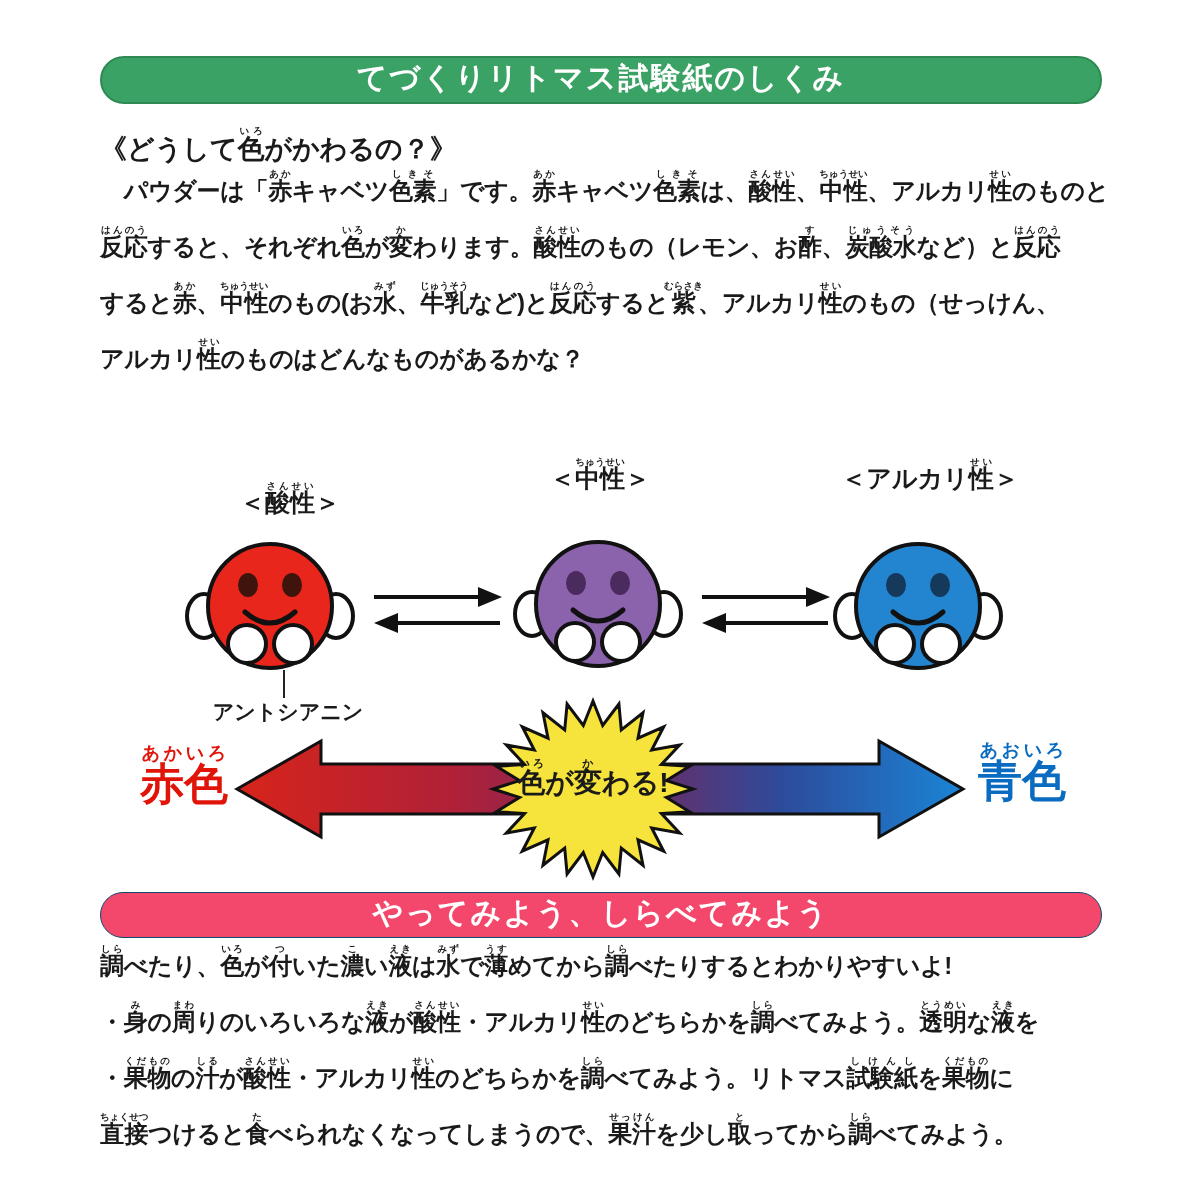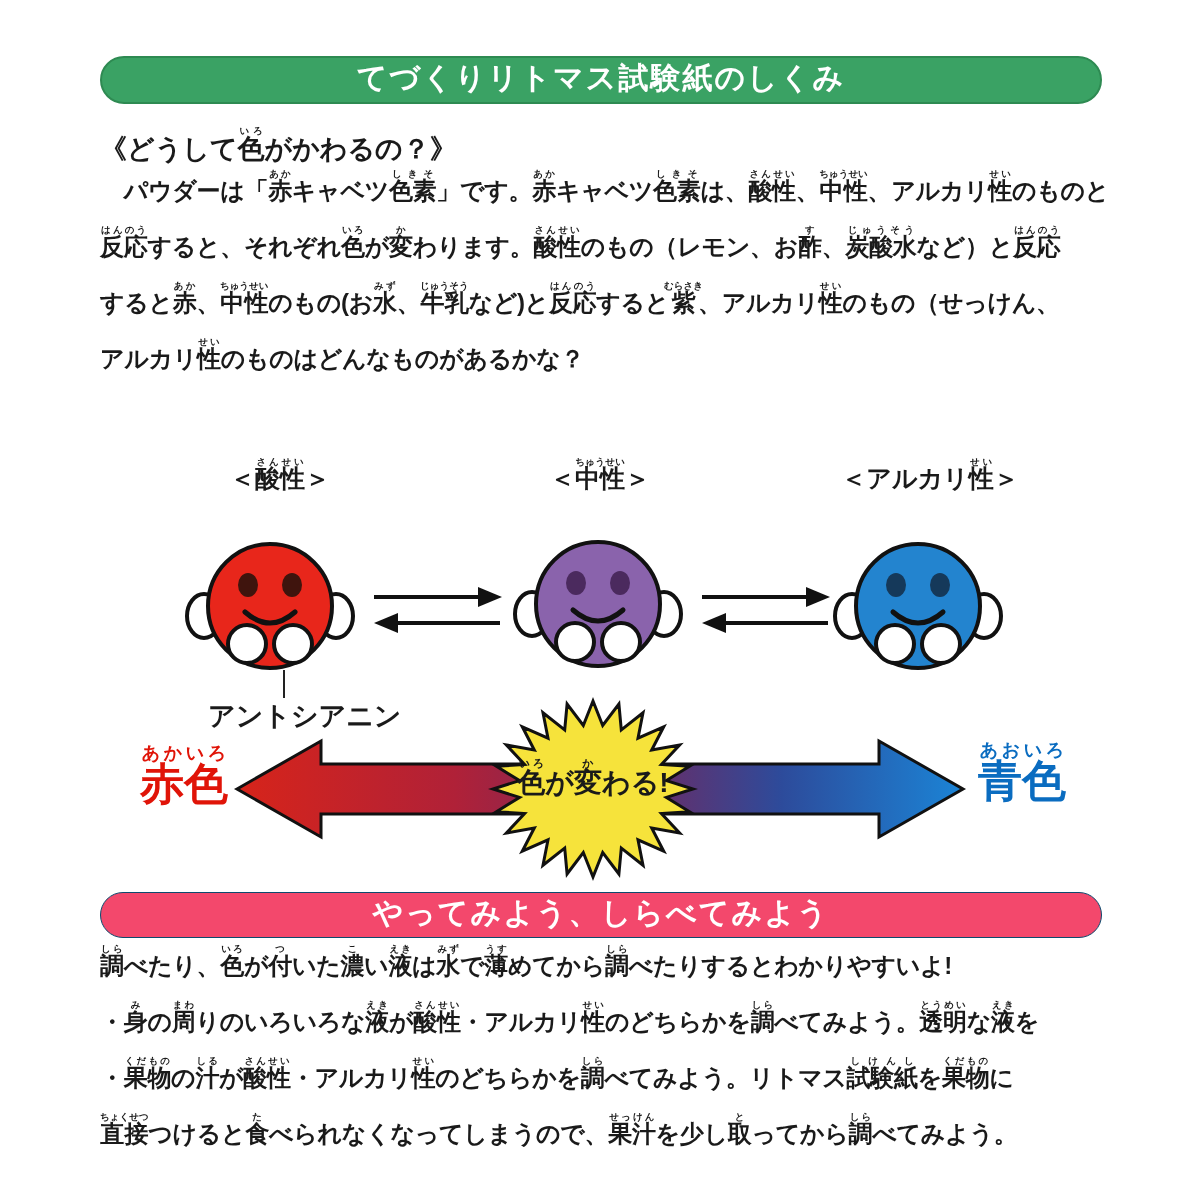--- a/index.html
+++ b/index.html
@@ -17,21 +17,21 @@
   ruby{ruby-position:over;}
   rt{font-size:9.5px;font-weight:700;letter-spacing:0;}
   .para{left:100px;width:1020px;}
   
   .facelabel{top:452px;text-align:center;font-size:25px;line-height:52px;white-space:nowrap;}
   
   svg.face{width:170px;height:160px;}
   svg.eq{width:130px;height:52px;}
   
   .ann-line{width:2px;height:28px;background:#222;}
-  .ann-label{text-align:center;font-size:27px;white-space:nowrap;}
+  .ann-label{text-align:center;font-size:21px;white-space:nowrap;}
   
   .colorword{text-align:center;font-size:44px;line-height:1.0;white-space:nowrap;}
   .colorword rt{font-size:18px;}
   
   .bursttext{text-align:center;font-size:28px;line-height:1.1;white-space:nowrap;z-index:3;}
   .bursttext rt{font-size:11px;}
 </style>
 </head>
 <body>
 
@@ -43,21 +43,21 @@
 
   <div class="abs heading" style="left:100px;top:110px;margin-top:12px;">《どうして<ruby>色<rt>いろ</rt></ruby>がかわるの？》</div>
 
   <div class="abs para" style="top:163px;">
     <div class="jline">　パウダーは「<ruby>赤<rt>あか</rt></ruby>キャベツ<ruby>色素<rt>しきそ</rt></ruby>」です。<ruby>赤<rt>あか</rt></ruby>キャベツ<ruby>色素<rt>しきそ</rt></ruby>は、<ruby>酸性<rt>さんせい</rt></ruby>、<ruby>中性<rt>ちゅうせい</rt></ruby>、アルカリ<ruby>性<rt>せい</rt></ruby>のものと</div>
     <div class="jline"><ruby>反応<rt>はんのう</rt></ruby>すると、それぞれ<ruby>色<rt>いろ</rt></ruby>が<ruby>変<rt>か</rt></ruby>わります。<ruby>酸性<rt>さんせい</rt></ruby>のもの（レモン、お<ruby>酢<rt>す</rt></ruby>、<ruby>炭酸水<rt>じゅうそう</rt></ruby>など）と<ruby>反応<rt>はんのう</rt></ruby></div>
     <div class="jline">すると<ruby>赤<rt>あか</rt></ruby>、<ruby>中性<rt>ちゅうせい</rt></ruby>のもの(お<ruby>水<rt>みず</rt></ruby>、<ruby>牛乳<rt>じゅうそう</rt></ruby>など)と<ruby>反応<rt>はんのう</rt></ruby>すると<ruby>紫<rt>むらさき</rt></ruby>、アルカリ<ruby>性<rt>せい</rt></ruby>のもの（せっけん、</div>
     <div class="jline">アルカリ<ruby>性<rt>せい</rt></ruby>のものはどんなものがあるかな？</div>
   </div>
 
-  <div class="abs facelabel" style="left:170px;width:220px;">＜<ruby>酸性<rt>さんせい</rt></ruby>＞</div>
+  <div class="abs facelabel" style="left:180px;width:220px;margin-top:24px;">＜<ruby>酸性<rt>さんせい</rt></ruby>＞</div>
   <div class="abs facelabel" style="left:490px;width:220px;">＜<ruby>中性<rt>ちゅうせい</rt></ruby>＞</div>
   <div class="abs facelabel" style="left:798px;width:264px;">＜アルカリ<ruby>性<rt>せい</rt></ruby>＞</div>
 
   <svg class="abs face" style="left:185px;top:528px;" viewBox="0 0 170 160">
     <ellipse cx="19" cy="88" rx="17" ry="22" fill="#ffffff" stroke="#111" stroke-width="4"></ellipse>
     <ellipse cx="151" cy="88" rx="17" ry="22" fill="#ffffff" stroke="#111" stroke-width="4"></ellipse>
     <circle cx="85" cy="78" r="62" stroke="#111" stroke-width="4" fill="#e8261b"></circle>
     <ellipse cx="63" cy="57" rx="10" ry="12" fill="#3f140d"></ellipse>
     <ellipse cx="107" cy="57" rx="10" ry="12" fill="#3f140d"></ellipse>
     <path d="M60 84 Q85 106 110 84" fill="none" stroke="#111" stroke-width="5" stroke-linecap="round"></path>

